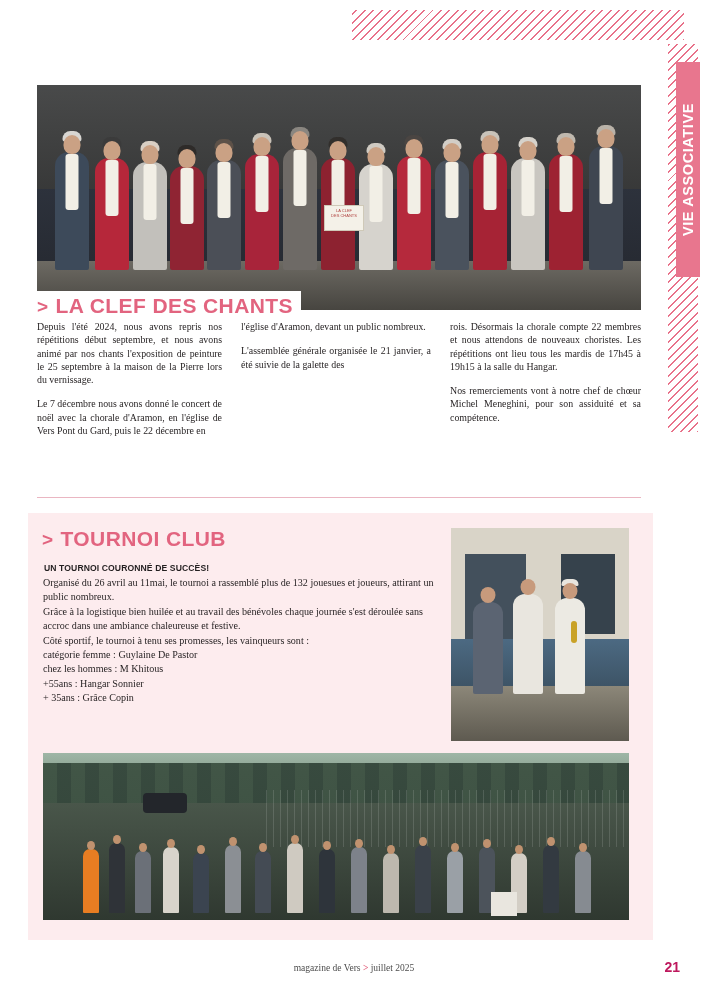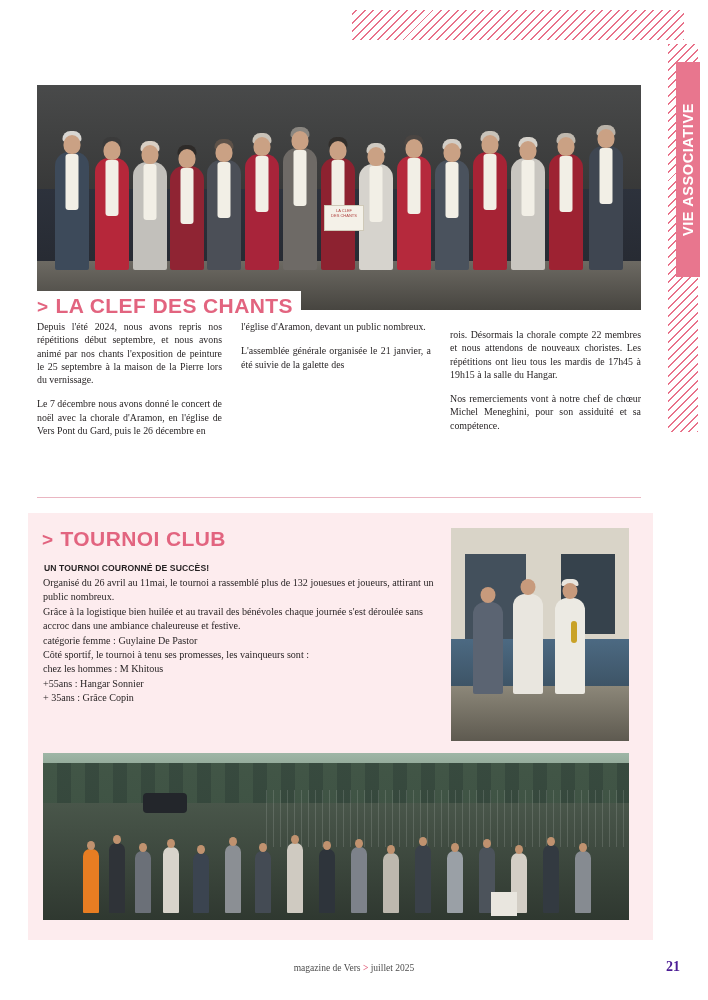--- a/index.html
+++ b/index.html
@@ -148,21 +148,21 @@
     font-family: "Liberation Serif", serif;
     font-size: 9.9px;
     line-height: 13.3px;
     text-align: justify;
     color: #231f20;
     hyphens: auto;
   }
   .col p { margin: 0 0 11px 0; }
   .col1 { top: 320px; left: 37px;  width: 185px; }
   .col2 { top: 320px; left: 241px; width: 190px; }
-  .col3 { top: 320px; left: 450px; width: 191px; margin-top: 8px; }
+  .col3 { top: 320px; left: 450px; width: 191px; }
 
   .divider {
     position: absolute;
     left: 37px; top: 497px;
     width: 604px; height: 1px;
     background: #eab6c2;
   }
 
   
   .tennis-panel {
@@ -234,24 +234,24 @@
     top: 963px; left: 0; width: 708px;
     text-align: center;
     font-family: "Liberation Serif", serif;
     font-size: 9.5px;
     color: #4d4d4d;
   }
   .footer .chev { color: #e2647f; font-weight: bold; }
   .pageno {
     position: absolute;
     top: 959px; right: 28px;
-    font-family: Liberation Serif, serif;
+    font-family: Liberation Sans, sans-serif;
     font-weight: bold;
     font-size: 14px;
-    color: #4c1d95;
+    color: #be185d;
   }
 </style>
 </head>
 <body>
 
 <div class="page">
 
   <div class="hatch-top"></div>
   <div class="hatch-right"></div>
   <div class="side-tab">
@@ -344,21 +344,21 @@
       <div>DES CHANTS</div>
     </div>
   </div>
 
   <div class="sec-head head1">
     <span class="chev">&gt;</span><span>LA CLEF DES CHANTS</span>
   </div>
 
   <div class="col col1">
     <p>Depuis l'été 2024, nous avons repris nos répétitions début septembre, et nous avons animé par nos chants l'exposition de peinture le 25 septembre à la maison de la Pierre lors du vernissage.</p>
-    <p>Le 7 décembre nous avons donné le concert de noël avec la chorale d'Aramon, en l'église de Vers Pont du Gard, puis le 26 décembre en</p>
+    <p>Le 7 décembre nous avons donné le concert de noël avec la chorale d'Aramon, en l'église de Vers Pont du Gard, puis le 22 décembre en</p>
   </div>
   <div class="col col2">
     <p>l'église d'Aramon, devant un public nombreux.</p>
     <p>L'assemblée générale organisée le 21 janvier, a été suivie de la galette des</p>
   </div>
   <div class="col col3">
     <p>rois. Désormais la chorale compte 22 membres et nous attendons de nouveaux choristes. Les répétitions ont lieu tous les mardis de 17h45 à 19h15 à la salle du Hangar.</p>
     <p>Nos remerciements vont à notre chef de chœur Michel Meneghini, pour son assiduité et sa compétence.</p>
   </div>
 
@@ -368,22 +368,22 @@
 
   <div class="sec-head head2">
     <span class="chev">&gt;</span><span>TOURNOI CLUB</span>
   </div>
 
   <div class="kicker">UN TOURNOI COURONNÉ DE SUCCÈS!</div>
 
   <div class="tennis-body">
     <p>Organisé du 26 avril au 11mai, le tournoi a rassemblé plus de 132 jouesues et joueurs, attirant un public nombreux.</p>
     <p>Grâce à la logistique bien huilée et au travail des bénévoles chaque journée s'est déroulée sans accroc dans une ambiance chaleureuse et festive.</p>
+    <p>Côté sportif, le tournoi à tenu ses promesses, les vainqueurs sont :</p>
     <p>catégorie femme : Guylaine De Pastor</p>
-    <p>Côté sportif, le tournoi à tenu ses promesses, les vainqueurs sont :</p>
     <p>chez les hommes : M Khitous</p>
     <p>+55ans : Hangar Sonnier</p>
     <p>+ 35ans : Grâce Copin</p>
   </div>
 
   <div class="tennis-photo">
     <div class="tp-sky"></div>
     <div class="tp-build"></div>
     <div class="tp-door"></div>
     <div class="tp-door2"></div>

